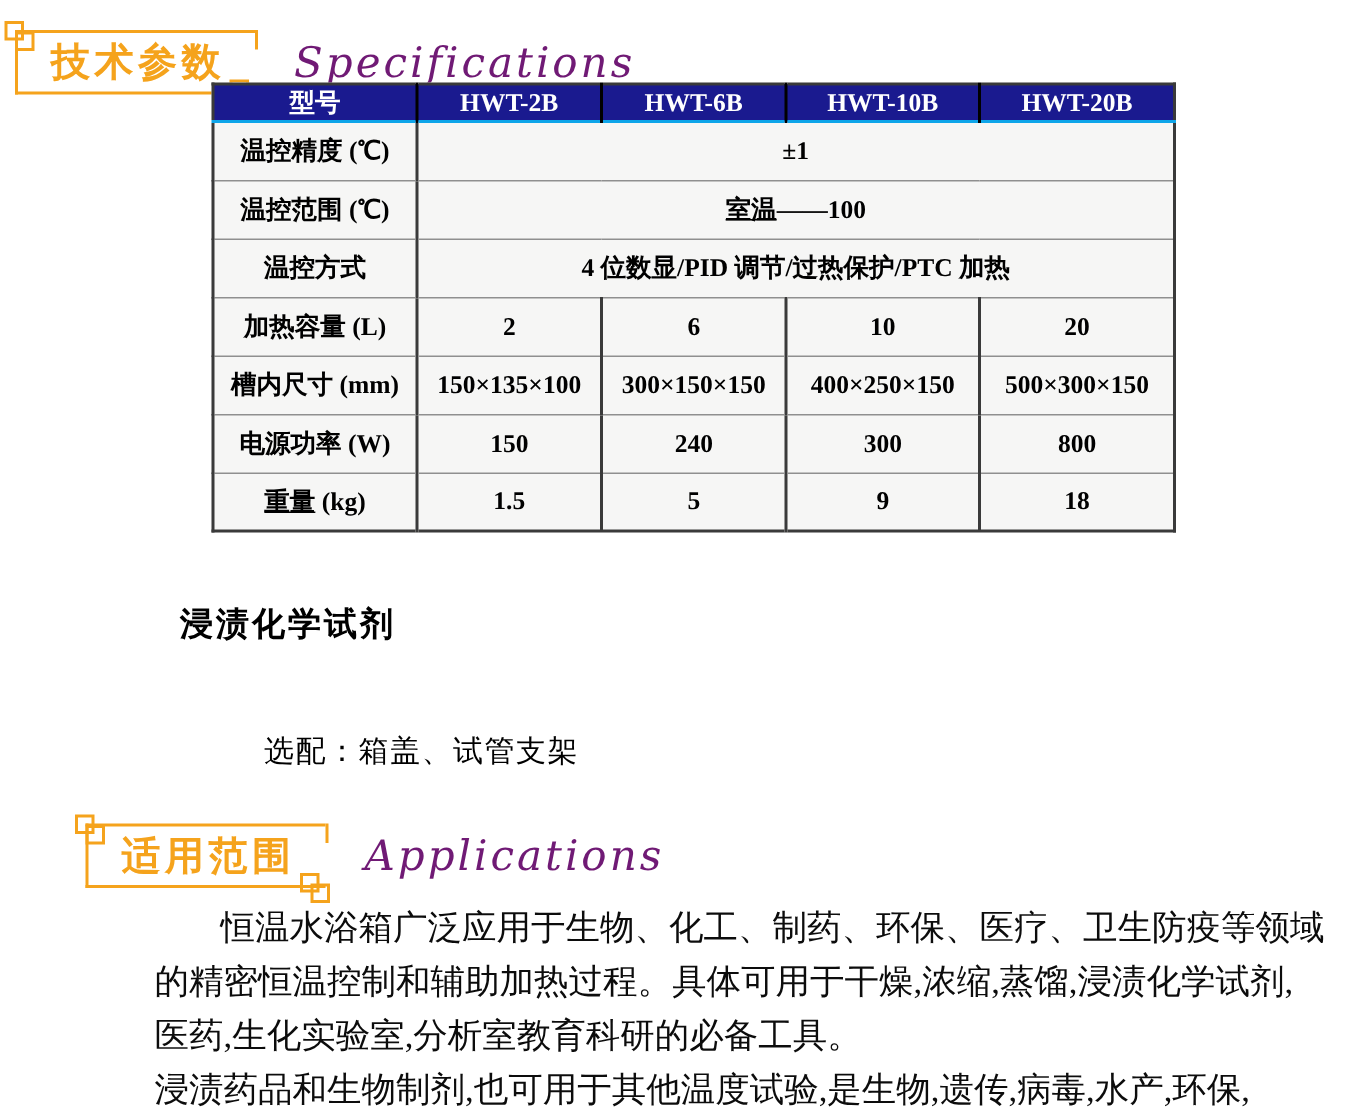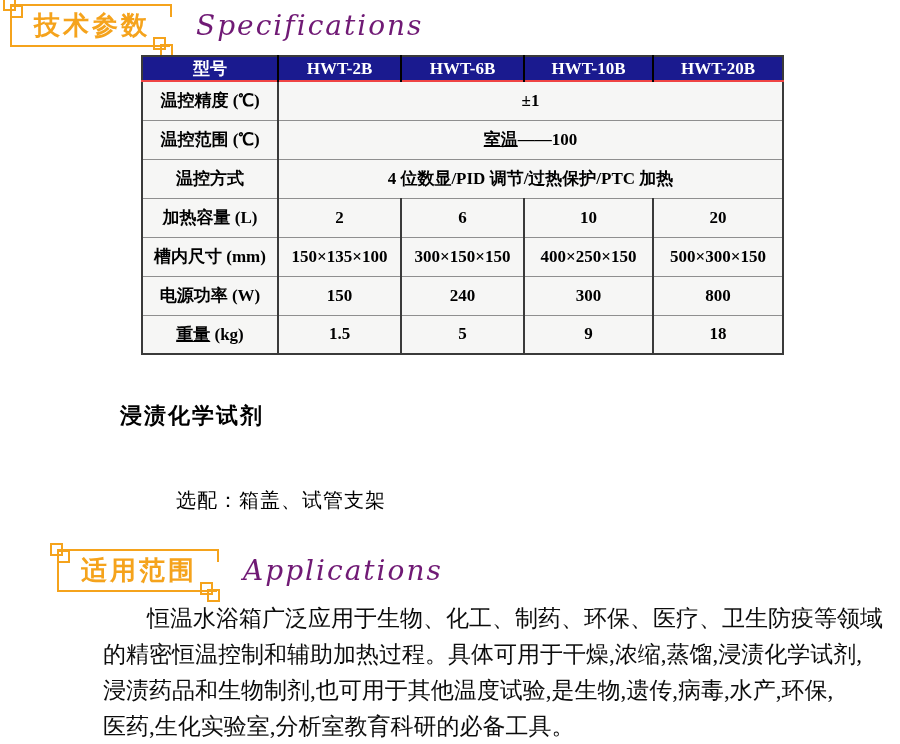--- a/index.html
+++ b/index.html
@@ -53,21 +53,21 @@
     border-left:2px solid #000;
   }
   table.spec th:first-child{border-left:none;}
   table.spec td{
     height:39px;text-align:center;vertical-align:middle;
     font-size:17px;font-weight:bold;color:#000;
     border-left:2px solid var(--dark-line);
     border-top:1px solid var(--gray-line);
   }
   table.spec td:first-child{border-left:none;}
-  table.spec tbody tr:first-child td{border-top:2px solid #ef4444;}
+  table.spec tbody tr:first-child td{border-top:2px solid #0ea5e9;}
   .u{text-decoration:underline;}
 
   
   .acc-heading{
     position:absolute;left:120px;top:401px;
     font-family:"Liberation Sans", sans-serif;
     font-size:22px;font-weight:bold;color:#000;letter-spacing:2px;
   }
   .acc-line{position:absolute;left:176px;font-size:20px;color:#000;letter-spacing:1px;}
   .acc-line.std{top:448px;}
@@ -79,21 +79,21 @@
     font-size:23px;line-height:36px;color:#0c0c0c;
   }
   .apps .line{white-space:nowrap;}
   .apps .line.first{text-indent:44px;}
 </style>
 </head>
 <body>
 
 <div class="page">
 
-  <div class="sec-header" style="top:4px;">
+  <div class="sec-header" style="top:20px;">
     <div class="frame">
       <span class="orn tl">
         <svg viewBox="0 0 22 22">
             <rect x="2" y="2" width="11" height="11" fill="none" stroke="currentColor" stroke-width="2"></rect>
             <rect x="9" y="9" width="11" height="11" fill="none" stroke="currentColor" stroke-width="2"></rect>
           </svg>
       </span>
       <span class="zh">技术参数</span>
       <span class="orn br">
         <svg viewBox="0 0 22 22">
@@ -184,17 +184,17 @@
             <rect x="9" y="9" width="11" height="11" fill="none" stroke="currentColor" stroke-width="2"></rect>
           </svg>
       </span>
     </div>
     <div class="en-title">Applications</div>
   </div>
 
   <div class="apps">
     <div class="line first">恒温水浴箱广泛应用于生物、化工、制药、环保、医疗、卫生防疫等领域</div>
     <div class="line">的精密恒温控制和辅助加热过程。具体可用于干燥,浓缩,蒸馏,浸渍化学试剂,</div>
+    <div class="line">医药,生化实验室,分析室教育科研的必备工具。</div>
     <div class="line">浸渍药品和生物制剂,也可用于其他温度试验,是生物,遗传,病毒,水产,环保,</div>
-    <div class="line">医药,生化实验室,分析室教育科研的必备工具。</div>
   </div>
 
 </div>
 
 </body></html>

